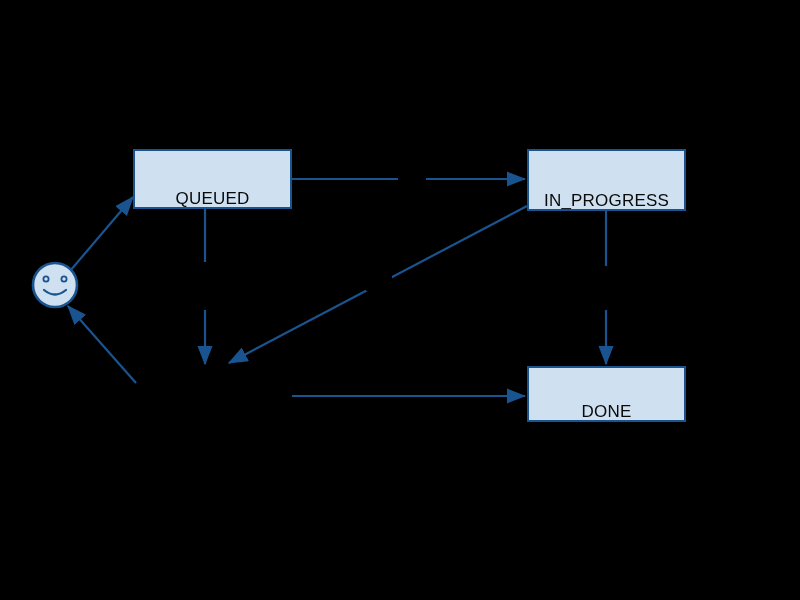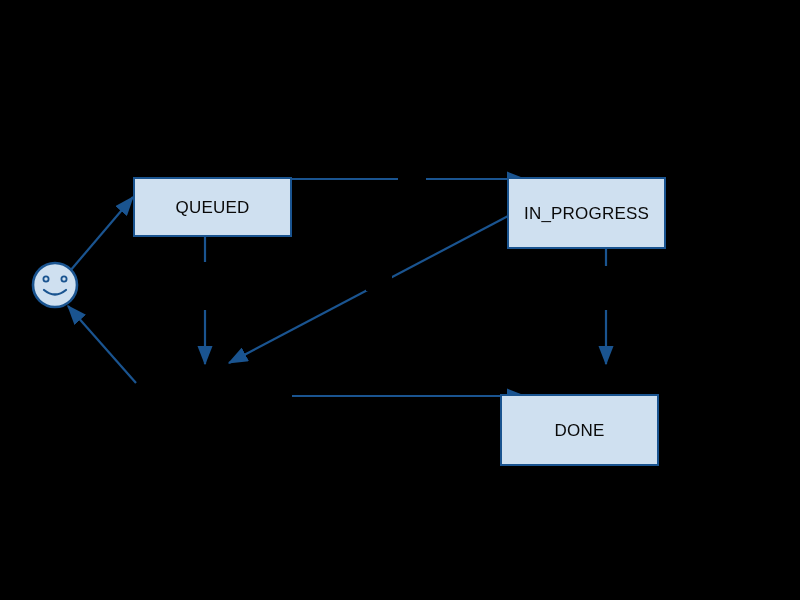--- a/index.html
+++ b/index.html
@@ -26,23 +26,22 @@
     top: 0;
     width: 800px;
     height: 600px;
   }
   .state-node {
     position: absolute;
     box-sizing: border-box;
     background: #cfe0f0;
     border: 2px solid #1a5490;
     display: flex;
-    align-items: center;
+    align-items: flex-end;
     justify-content: center;
-    margin-top: 28px;
   }
   .state-node-label {
     font-family: "Liberation Sans", sans-serif;
     font-size: 17px;
     color: #0a0a0a;
     letter-spacing: 0.2px;
     white-space: nowrap;
     line-height: 1;
   }
   .edge-label {
@@ -90,26 +89,26 @@
       <circle cx="46" cy="279" r="2.6" fill="none" stroke="#1a5490" stroke-width="1.8"></circle>
       <circle cx="64" cy="279" r="2.6" fill="none" stroke="#1a5490" stroke-width="1.8"></circle>
       <path d="M44,290 Q55,299 66,290" fill="none" stroke="#1a5490" stroke-width="2.2" stroke-linecap="round"></path>
     </g>
   </svg>
 
   <div class="state-node" style="left:133px; top:149px; width:159px; height:60px;">
     <span class="state-node-label">QUEUED</span>
   </div>
 
-  <div class="state-node" style="left:507px; top:149px; width:159px; height:72px;">
+  <div class="state-node" style="left:527px; top:149px; width:159px; height:62px;">
     <span class="state-node-label">IN_PROGRESS</span>
   </div>
 
 
-  <div class="state-node" style="left:500px; top:366px; width:159px; height:72px;">
+  <div class="state-node" style="left:527px; top:366px; width:159px; height:56px;">
     <span class="state-node-label">DONE</span>
   </div>
 
   <span class="edge-label" style="left:398px; top:172px; width:24px; height:12px;"></span>
   <span class="edge-label" style="left:199px; top:262px; width:13px; height:46px;"></span>
   <span class="edge-label" style="left:366px; top:276px; width:22px; height:13px;"></span>
   <span class="edge-label" style="left:600px; top:266px; width:13px; height:42px;"></span>
 
 </div>
 

